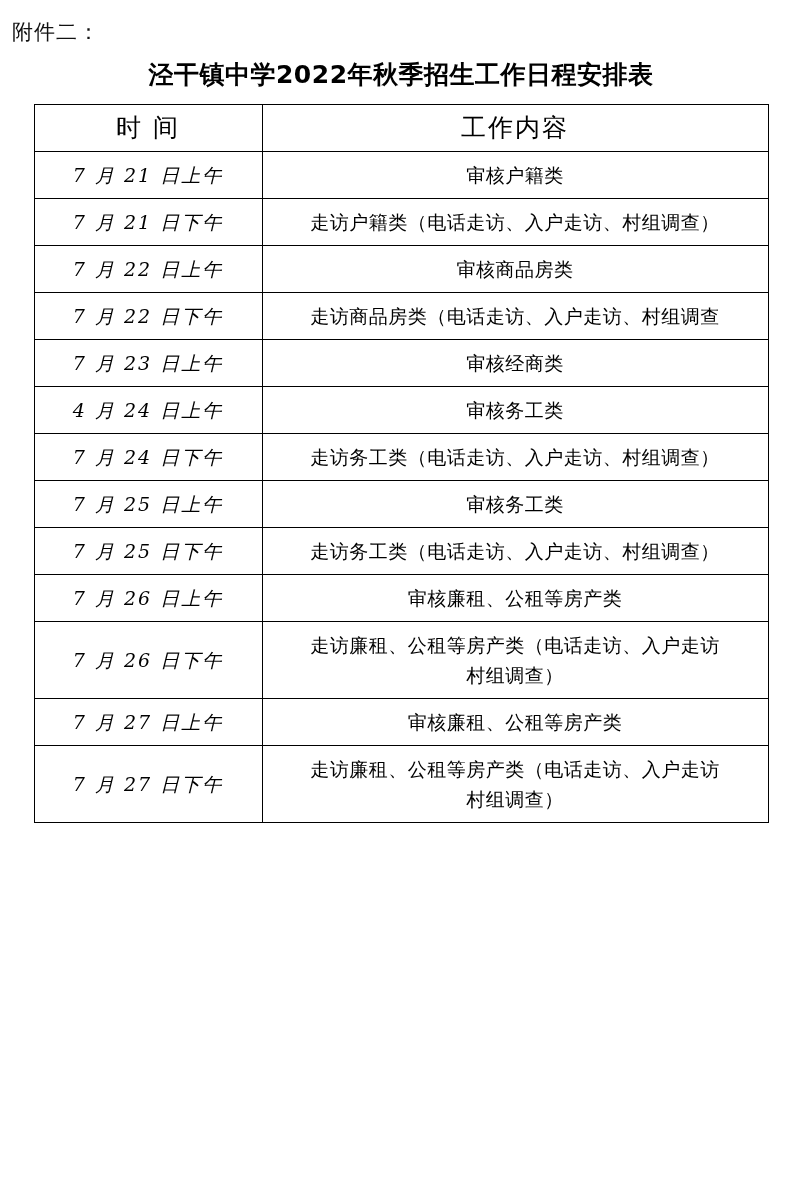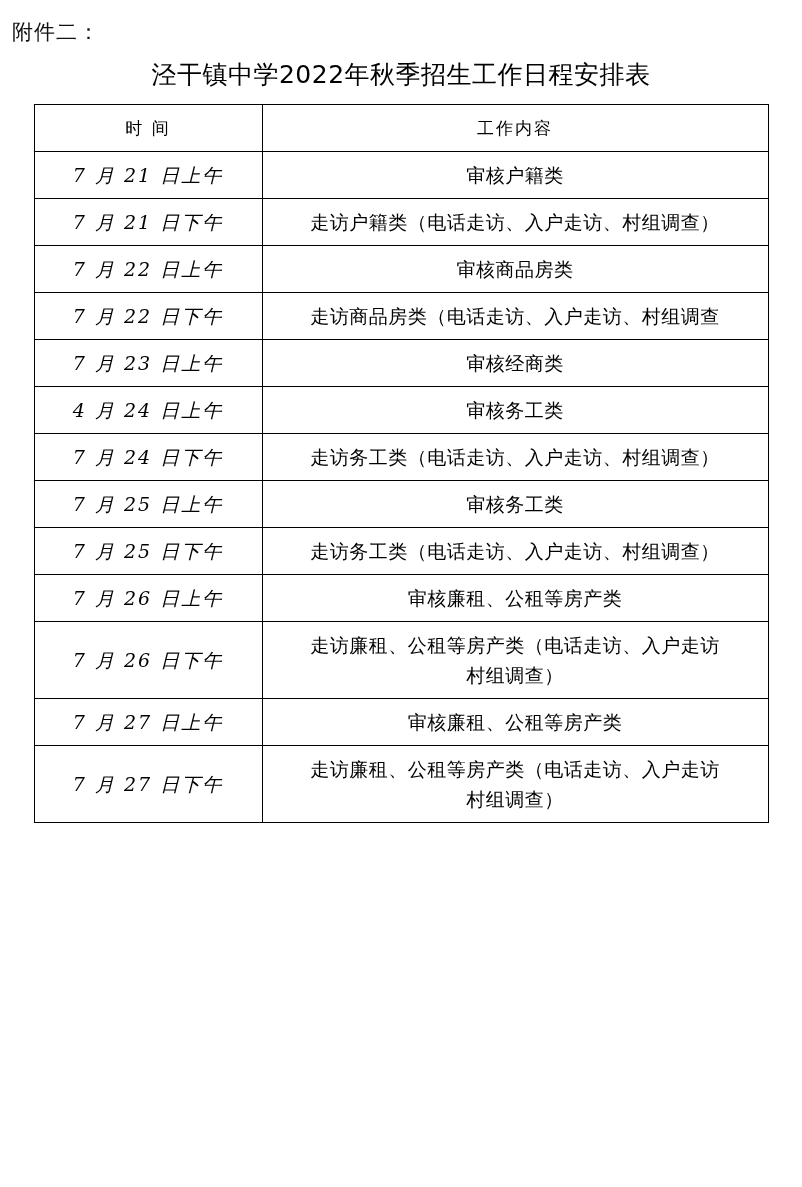--- a/index.html
+++ b/index.html
@@ -24,21 +24,21 @@
     font-family: "DejaVu Serif", "Liberation Serif", serif;
     font-size: 21px;
     line-height: 28px;
     padding-left: 12px;
     letter-spacing: 1px;
     color: #111;
   }
   .doc-title {
     text-align: center;
     font-family: "DejaVu Sans", "Liberation Sans", sans-serif;
-    font-weight: normal;
+    font-weight: bold;
     font-size: 25px;
     line-height: 34px;
     margin-top: 12px;
     margin-bottom: 12px;
     padding-left: 30px;
     padding-right: 30px;
     letter-spacing: 0.5px;
   }
   table.schedule {
     border-collapse: collapse;
@@ -50,21 +50,21 @@
     border: 1.5px solid #000000;
     text-align: center;
     vertical-align: middle;
     font-family: "DejaVu Serif", "Liberation Serif", serif;
     font-size: 19px;
     line-height: 30px;
     padding: 8px 4px;
     font-weight: normal;
   }
   table.schedule th {
-    font-size: 17px;
+    font-size: 25px;
     letter-spacing: 2px;
   }
   col.col-time { width: 228px; }
   col.col-content { width: 506px; }
   td.time-cell {
     letter-spacing: 2px;
     font-style: italic;
   }
   td.content-cell {
     letter-spacing: 0.5px;

